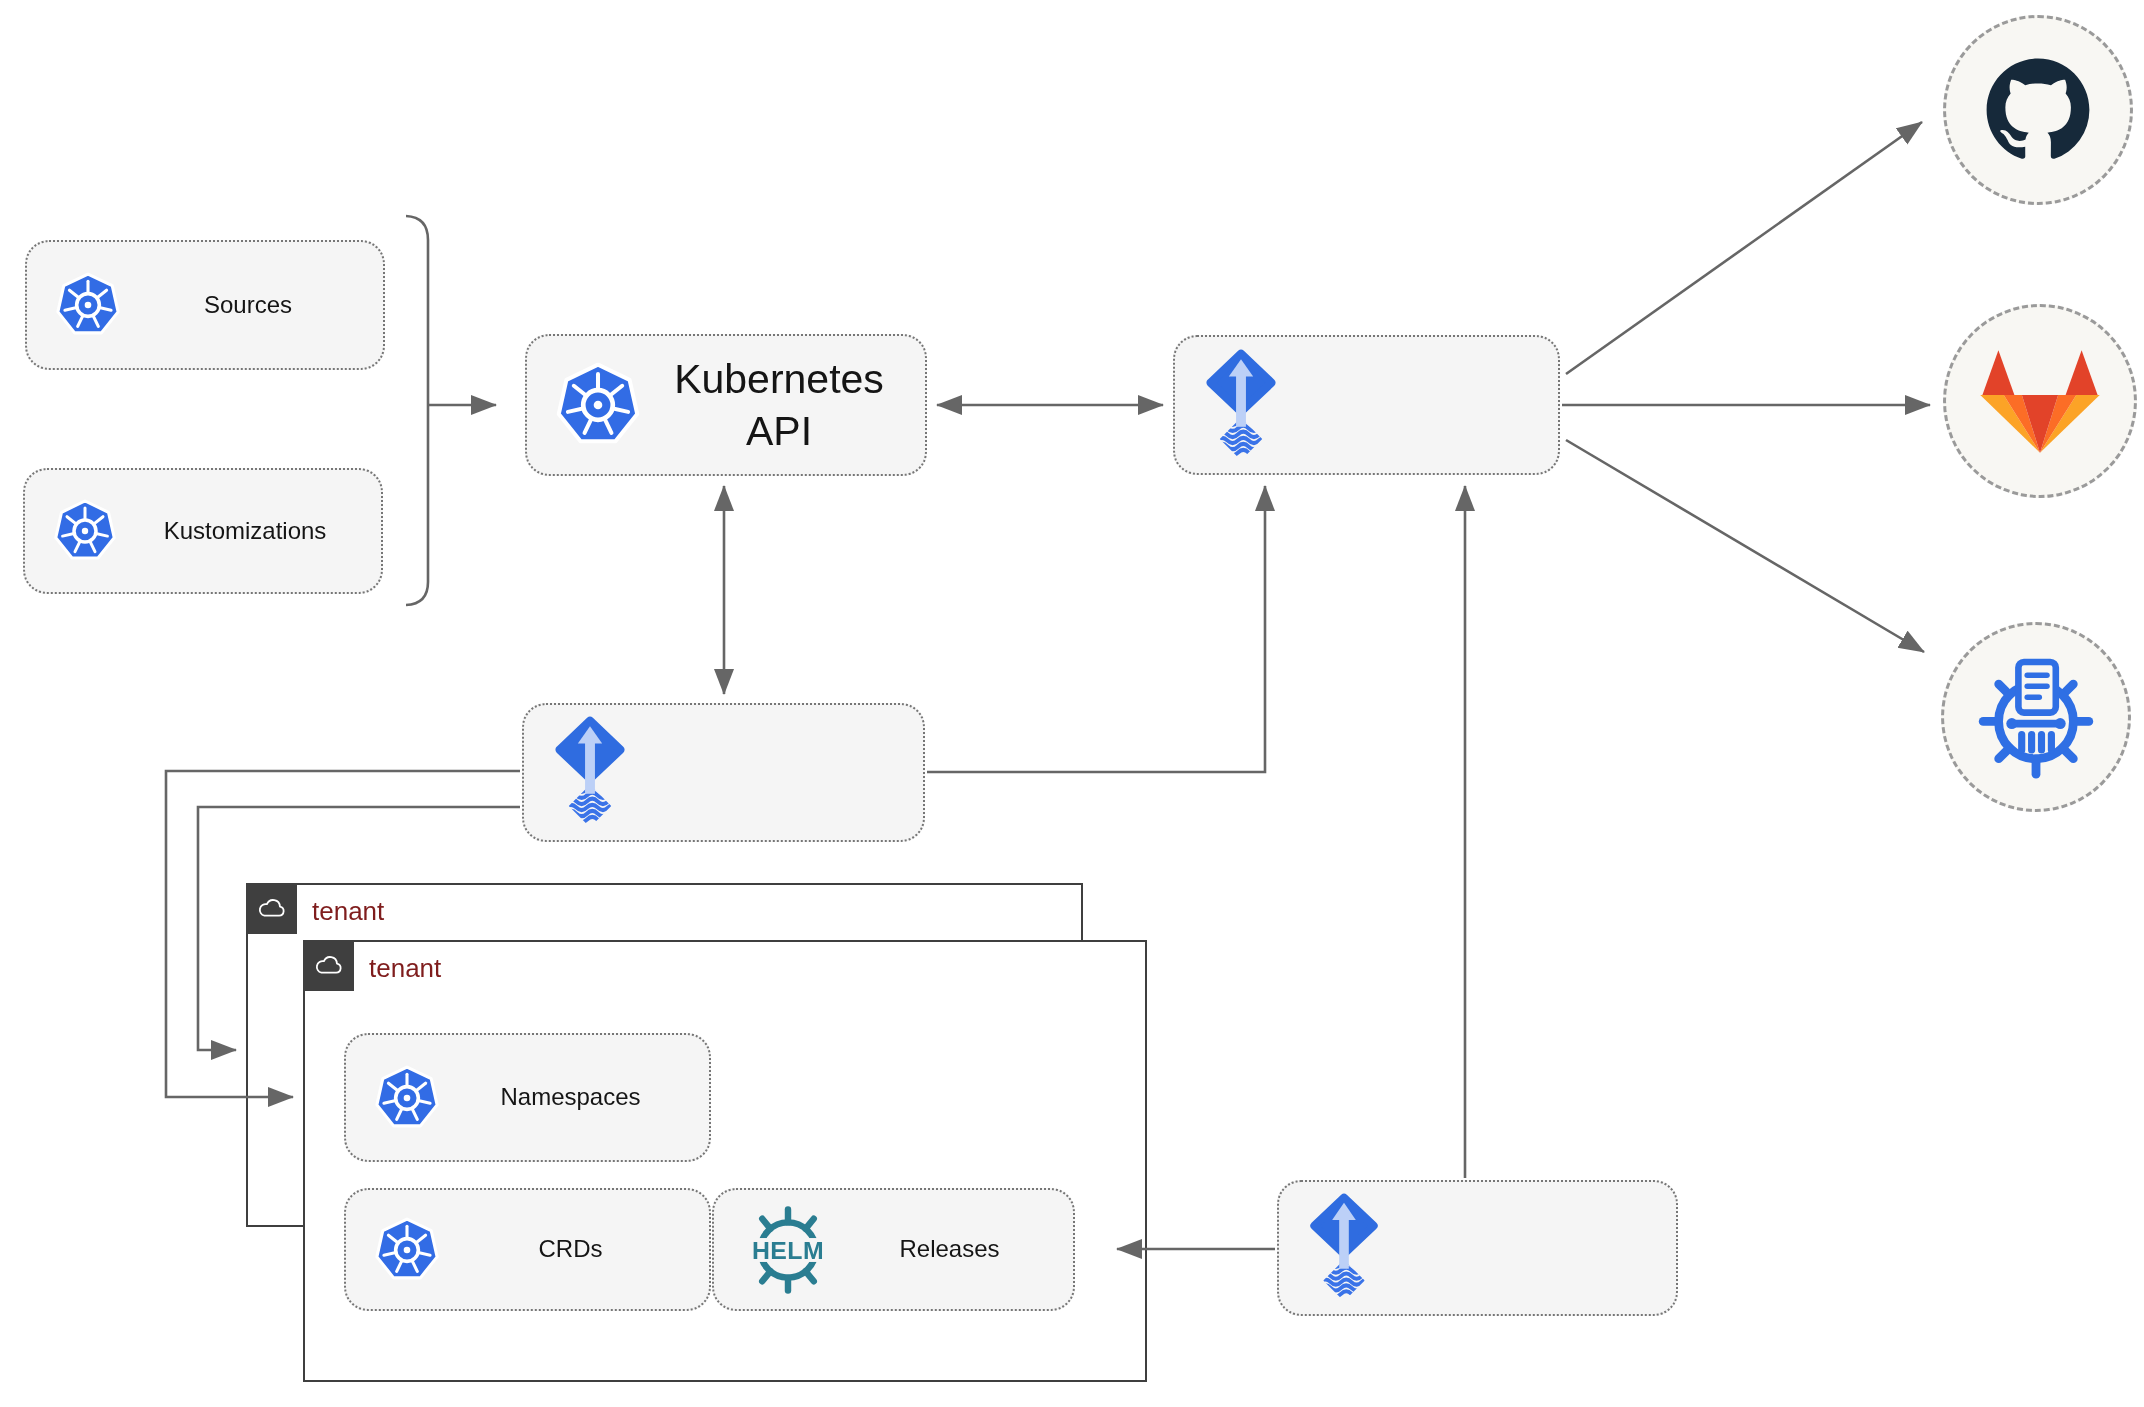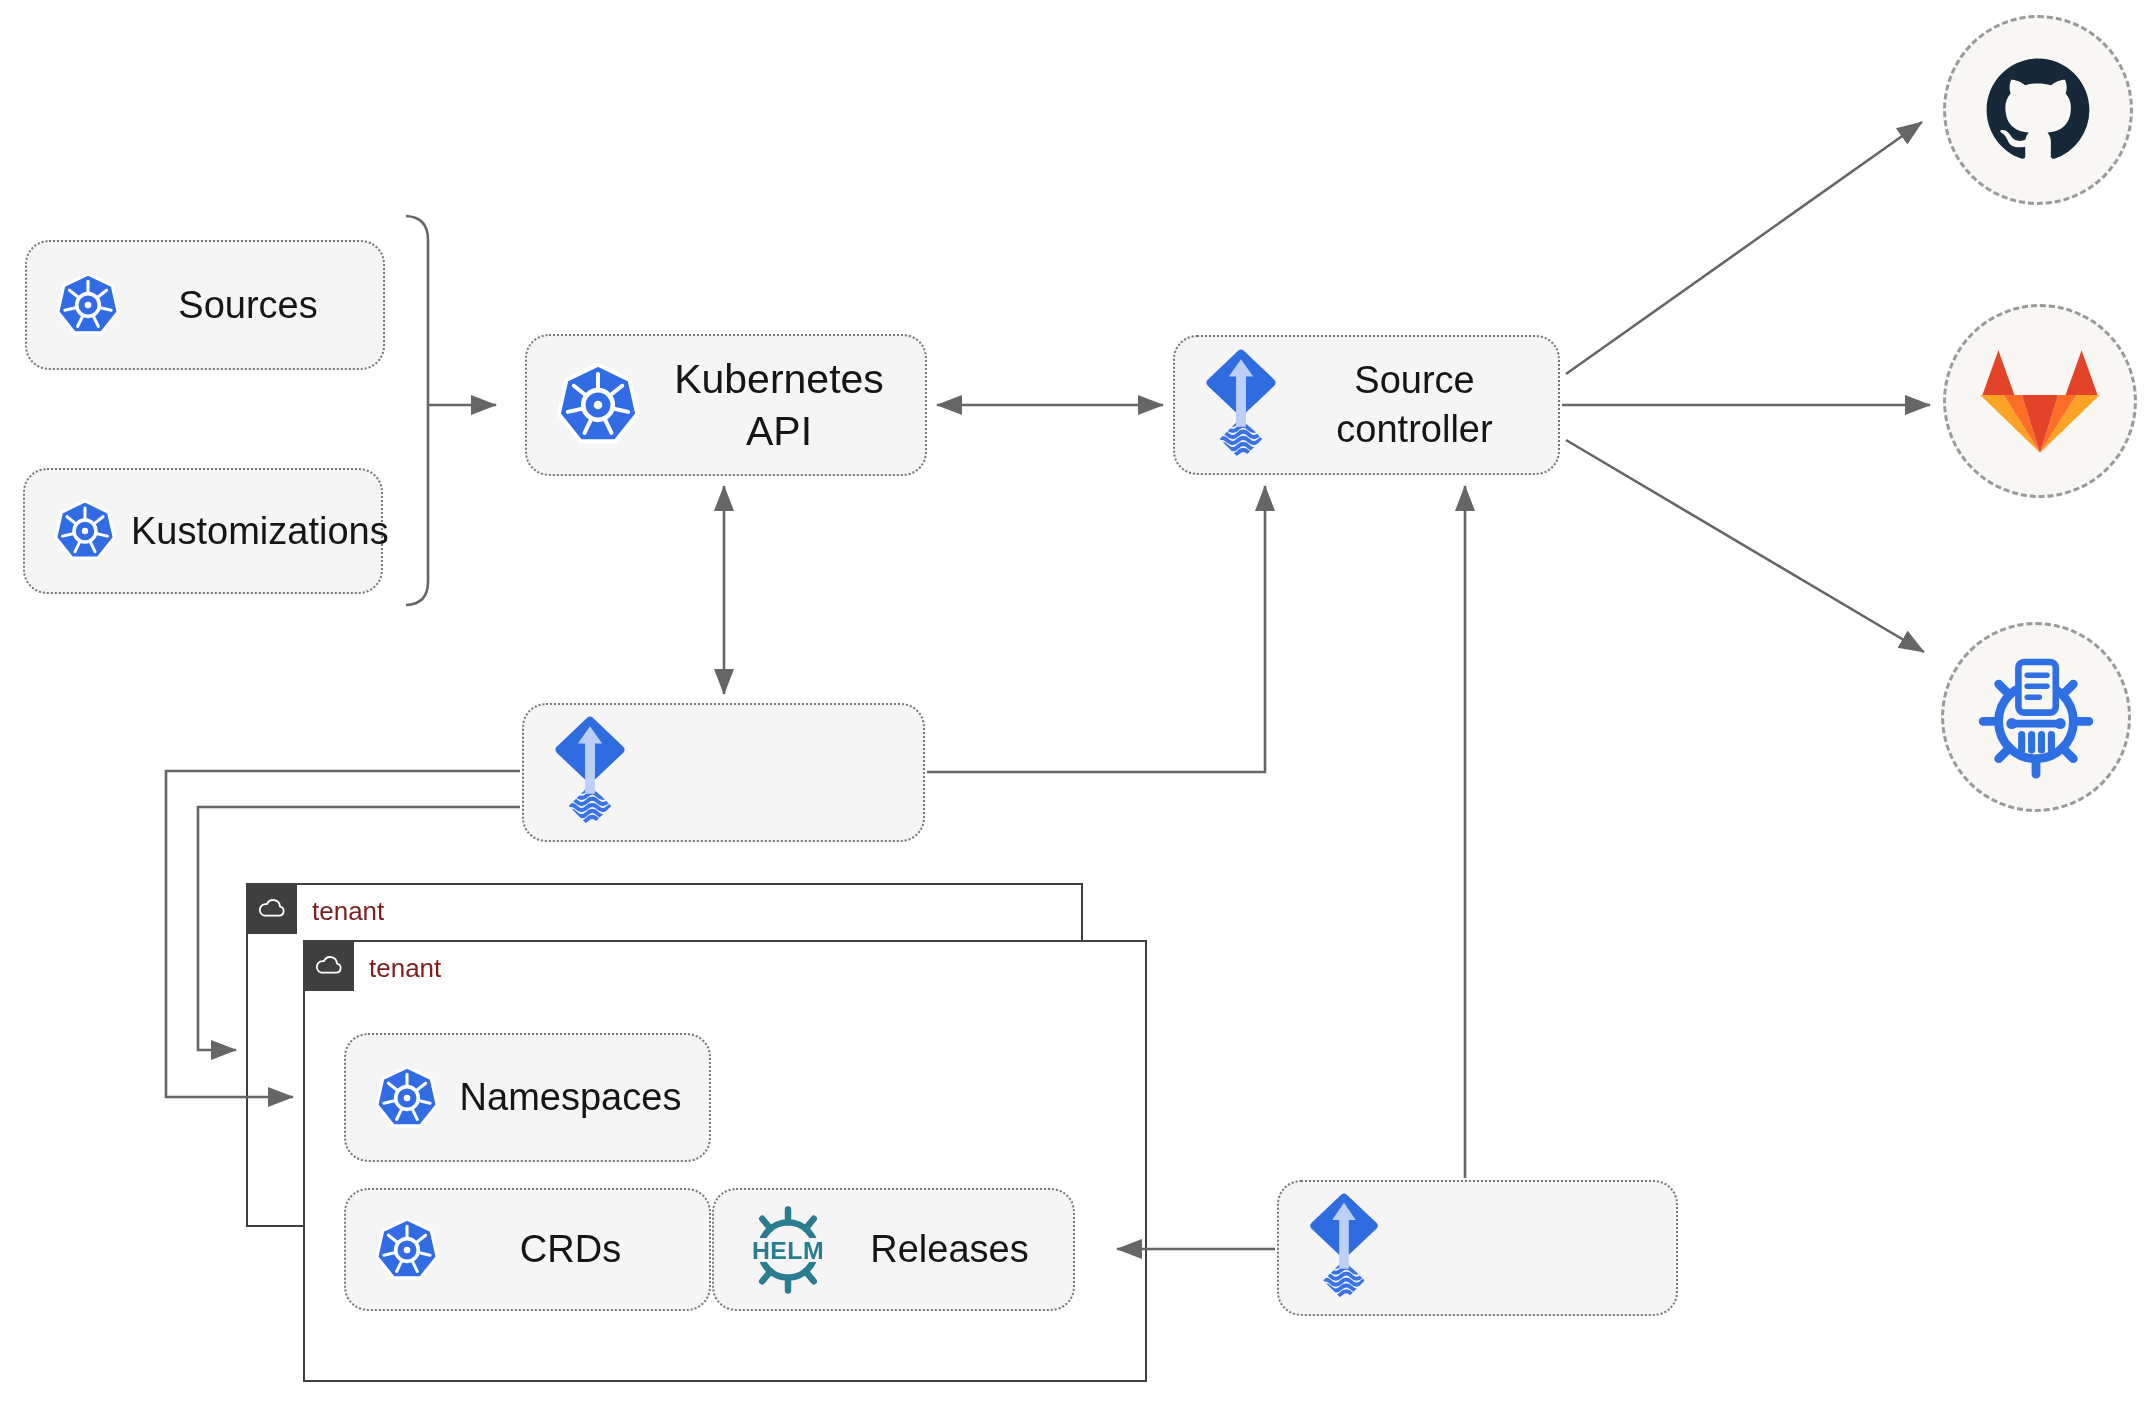--- a/index.html
+++ b/index.html
@@ -2,21 +2,21 @@
 <html><head>
 <meta charset="utf-8">
 <style>
   html,body{margin:0;padding:0;background:#ffffff;}
   body{font-family:"Liberation Sans",sans-serif;}
   .canvas{position:relative;width:2144px;height:1407px;background:#fff;overflow:hidden;}
 
   
   .dnode{position:absolute;box-sizing:border-box;background:#f5f5f5;border:2px dotted #767676;
          border-radius:24px;display:flex;align-items:center;padding:0 22px 0 28px;gap:14px;}
-  .dnode .lbl{flex:1;text-align:center;font-size:38px;color:#151515;line-height:1.28;}
+  .dnode .lbl{flex:1;text-align:center;font-size:24px;color:#151515;line-height:1.28;}
 
   
   .tenant{position:absolute;box-sizing:border-box;background:#ffffff;border:2px solid #3f3f3f;}
   .tenant .badge{position:absolute;left:-2px;top:-2px;width:51px;height:51px;background:#3f3f3f;
                  display:flex;align-items:center;justify-content:center;}
   .tenant .tlabel{position:absolute;left:64px;top:11px;font-size:26px;color:#7f1d1d;}
 
   
   .ecircle{position:absolute;box-sizing:border-box;border:3px dashed #9a9a9a;border-radius:50%;
            background:#f8f7f3;display:flex;align-items:center;justify-content:center;}
@@ -109,21 +109,20 @@
       </span>
     <span class="lbl" style="font-size:41px;">Kubernetes API</span>
   </div>
 
   <div class="dnode" id="n-source" style="left:1173px;top:335px;width:387px;height:140px;">
     <span class="iconwrap">
       <svg width="76" height="113">
           <use href="#flux"></use>
         </svg>
       </span>
-    <span class="lbl" style="max-width:190px;margin:0 auto;">Source controller</span>
   </div>
 
   <div class="dnode" id="n-kustomize" style="left:522px;top:703px;width:403px;height:139px;">
     <span class="iconwrap">
       <svg width="76" height="113">
           <use href="#flux"></use>
         </svg>
       </span>
   </div>
 

